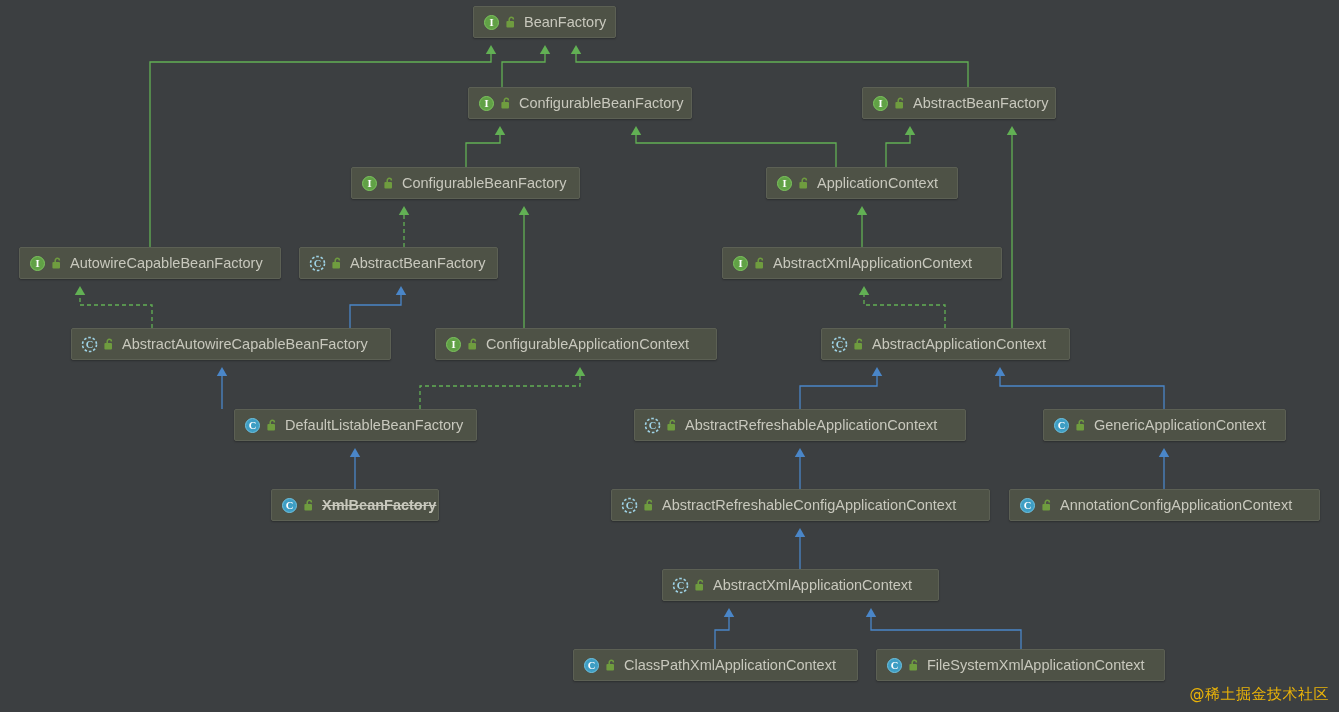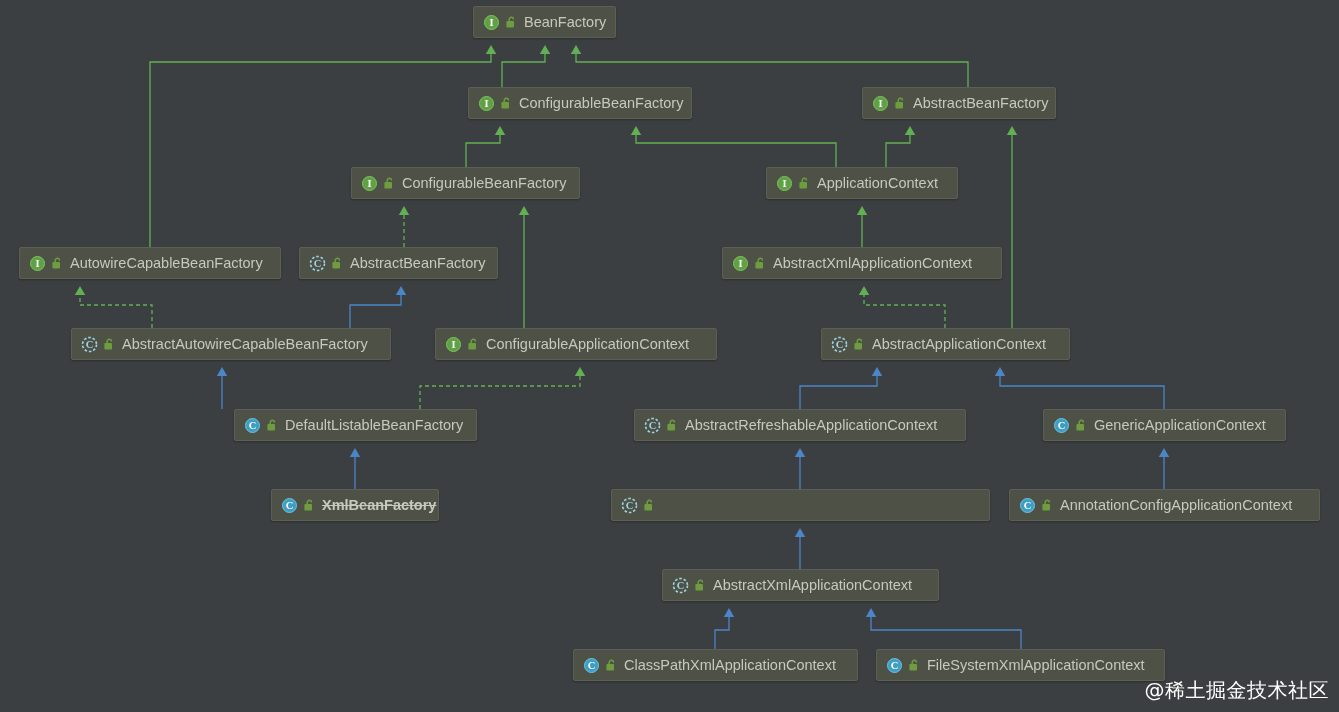--- a/index.html
+++ b/index.html
@@ -25,21 +25,21 @@
     white-space:nowrap;
     box-shadow:0 1px 2px rgba(0,0,0,.28);
   }
   .node .kind{width:17px;height:17px;flex:0 0 17px;margin-right:5px;display:block;}
   .node .vis{width:12px;height:13px;flex:0 0 12px;margin-right:7px;display:block;}
   .node .lbl{line-height:1;}
   .node.deprecated .lbl{text-decoration:line-through;font-weight:bold;}
 
   .watermark{
     position:absolute;right:10px;bottom:8px;
-    color:#ffffff;font-size:20px;letter-spacing:.5px;
+    color:#eab308;font-size:15px;letter-spacing:.5px;
     font-family:"DejaVu Sans",sans-serif;
   }
 </style>
 </head>
 <body>
 
 <div id="canvas">
   <svg id="edges" xmlns="http://www.w3.org/2000/svg" viewBox="0 0 1339 712">
       <g>
         <polyline points="502,87 502,62 545,62 545,54" fill="none" stroke="#62b054" stroke-width="1.3"></polyline>
@@ -302,20 +302,21 @@
       </div>
       <div class="node" style="left: 611px; top: 489px; width: 379px;">
         <svg viewBox="0 0 17 17" class="kind">
           <circle cx="8.5" cy="8.5" r="7" fill="none" stroke="#9fd3e6" stroke-width="1.6" stroke-dasharray="2.6 1.9"></circle>
           <text x="8.5" y="12.2" text-anchor="middle" font-family="&quot;Liberation Serif&quot;,serif" font-size="10.5" font-weight="bold" fill="#9fd3e6">C</text>
         </svg>
         <svg viewBox="0 0 12 13" class="vis">
           <path d="M4.2 5.2 V3.4 a2.1 2.1 0 0 1 4.2 0" fill="none" stroke="#6f9c3f" stroke-width="1.5"></path>
           <rect x="1.4" y="5.1" width="7.6" height="6.4" rx="1" fill="#6f9c3f"></rect>
         </svg>
+        <span class="lbl">AbstractRefreshableConfigApplicationContext</span>
       </div>
       <div class="node" style="left: 1009px; top: 489px; width: 311px;">
         <svg viewBox="0 0 17 17" class="kind">
           <circle cx="8.5" cy="8.5" r="7" fill="#3e9ec4" stroke="#6fc2e0" stroke-width="1"></circle>
           <text x="8.5" y="12.2" text-anchor="middle" font-family="&quot;Liberation Serif&quot;,serif" font-size="10.5" font-weight="bold" fill="#ffffff">C</text>
         </svg>
         <svg viewBox="0 0 12 13" class="vis">
           <path d="M4.2 5.2 V3.4 a2.1 2.1 0 0 1 4.2 0" fill="none" stroke="#6f9c3f" stroke-width="1.5"></path>
           <rect x="1.4" y="5.1" width="7.6" height="6.4" rx="1" fill="#6f9c3f"></rect>
         </svg>

